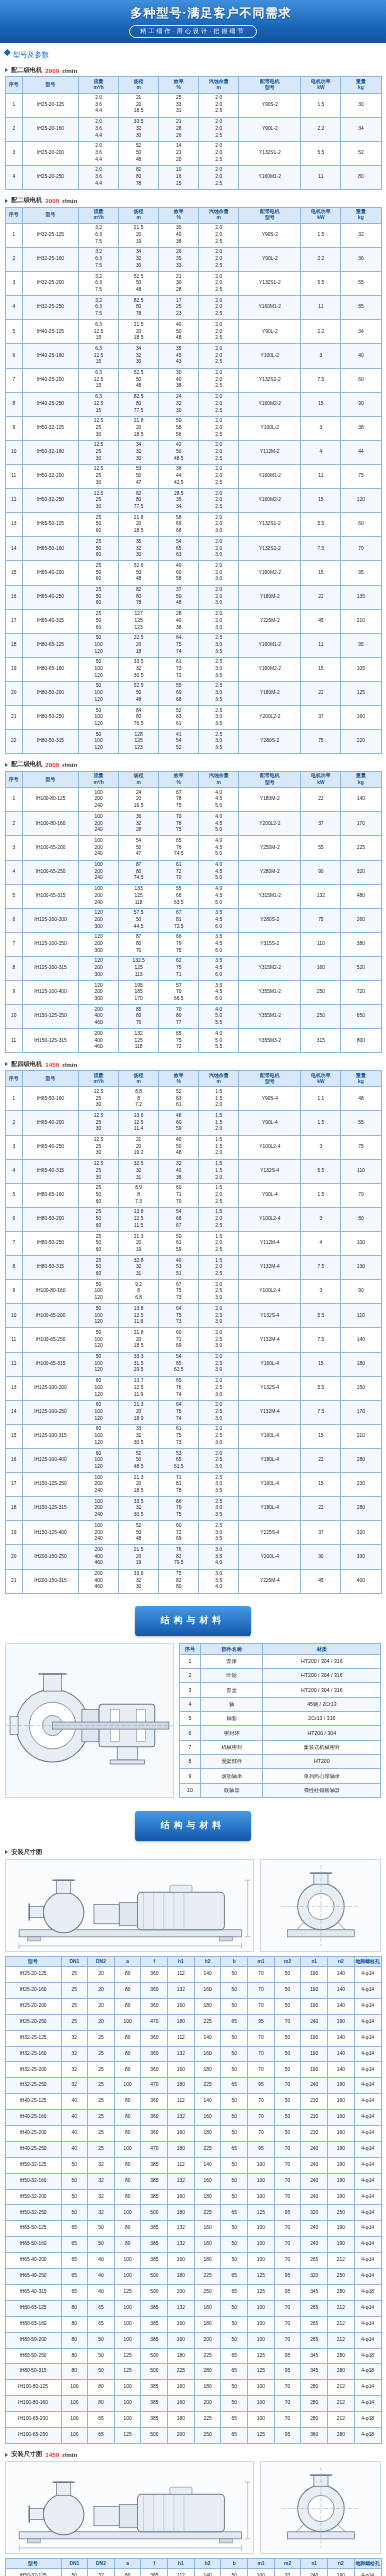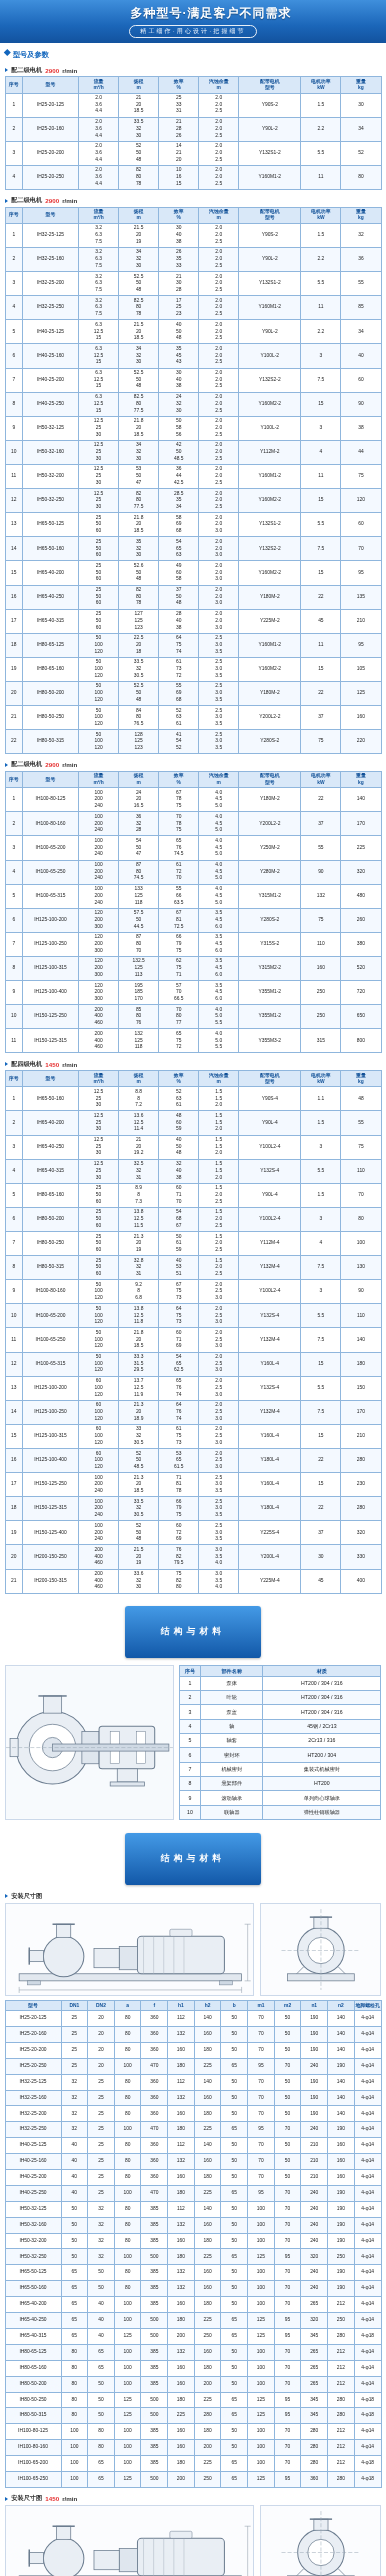--- a/index.html
+++ b/index.html
@@ -33,30 +33,30 @@
     border-radius: 7.2px;
     padding: 1px 10.3px;
     font-size: 6px;
     letter-spacing: 2.1px;
   }
 
   
   .section-label {
     display: flex; align-items: flex-start; gap: 3.1px;
     margin: 6.2px 5.2px 1px;
-    color: #1266bd; font-weight: bold; font-size: 7.2px;
+    color: #1266bd; font-weight: normal; font-size: 7.2px;
   }
   .diamond { width: 4.6px; height: 4.6px; background: #1266bd; transform: rotate(45deg); }
 
   .section-bar {
-    width: 136px; margin: 12.4px auto 7.2px;
+    width: 116px; margin: 12.4px auto 7.2px;
     background: linear-gradient(180deg, #449ae6, #1258a8);
     color: #fff; text-align: center;
     font-size: 8.8px; letter-spacing: 4.1px; font-weight: bold;
-    padding: 20px 0; border-radius: 3.1px;
+    padding: 9px 0; border-radius: 3.1px;
     box-shadow: 0 1px 2.6px rgba(0,0,0,.28);
   }
 
   
   .caption {
     display: flex; align-items: center; gap: 3.1px;
     margin: 6.2px 5.2px 1.5px;
     font-size: 6.2px; color: #333; font-weight: bold;
   }
   .cap-mark {

